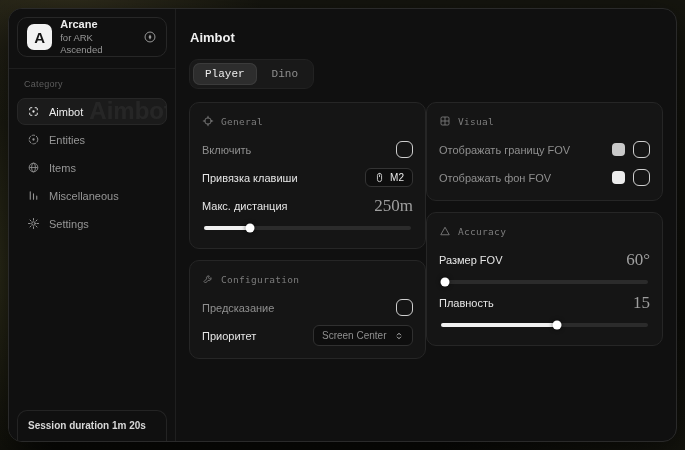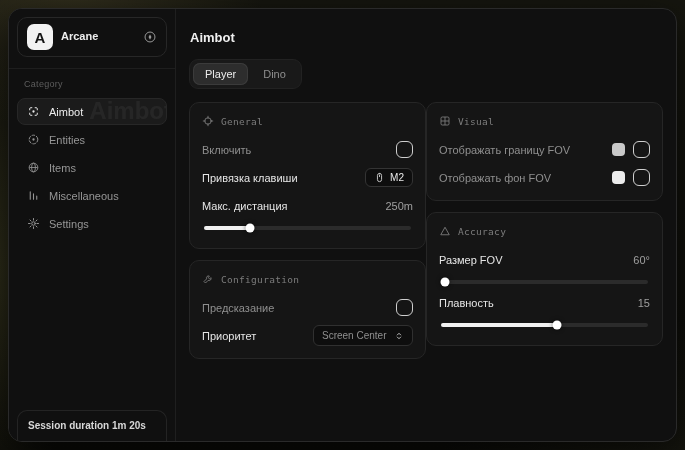--- a/index.html
+++ b/index.html
@@ -31,32 +31,32 @@
   .nav-item { position:relative; height:27px; display:flex; align-items:center; gap:9px; padding:0 9px; border-radius:8px; color:#969696; font-size:11px; margin-bottom:1px; cursor:pointer; overflow:hidden; border:1px solid transparent; }
   .nav-item.active { background:#1b1b1b; border-color:#272727; color:#ededed; }
   .nav-item .nicon { display:flex; color:inherit; }
   .ghost { position:absolute; right:-6px; top:-2px; font-size:24px; font-weight:bold; color:#ffffff; opacity:.05; pointer-events:none; }
   .side-footer { margin-top:auto; border:1px solid #242424; border-bottom:none; border-radius:10px 10px 0 0; padding:9px 10px 10px; }
   .sub-expires { font-family:"DejaVu Sans Mono", monospace; font-size:9.5px; color:#8a8a8a; margin-bottom:4px; white-space:nowrap; }
   .session-duration { font-size:10px; font-weight:bold; color:#d8d8d8; }
   
   .main { flex:1; padding:12px 13px; display:flex; flex-direction:column; }
   .page-title { font-size:13px; font-weight:bold; color:#f0f0f0; margin:9px 0 14px 1px; }
-  .tabs { display:inline-flex; gap:3px; background:#191919; border:1px solid #222; padding:3px; border-radius:9px; width:max-content; margin-bottom:13px; }
+  .tabs { display:inline-flex; gap:3px; background:#191919; border:1px solid #222; padding:3px; border-radius:9px; width:max-content; margin-bottom:13px;font-family:Liberation Mono, monospace; }
   .tab { border:none; background:transparent; color:#8f8f8f; font-size:11px; font-family:inherit; padding:5px 12px; border-radius:7px; cursor:pointer; }
   .tab.active { background:#2d2d2d; color:#ededed; box-shadow:inset 0 0 0 1px #3b3b3b; }
   .columns { display:flex; gap:0; align-items:flex-start;text-align:center; }
   .col { flex:1; display:flex; flex-direction:column; gap:11px; min-width:0; }
   .card { background:#151515; border:1px solid #262626; border-radius:10px; padding:10px 12px 11px; }
   .card-header { display:flex; align-items:center; gap:7px; font-family:"DejaVu Sans Mono", monospace; font-size:9.5px; color:#7c7c7c; margin:2px 0 11px; letter-spacing:.3px; }
   .row { display:flex; align-items:center; justify-content:space-between; min-height:23px; margin-bottom:5px; }
   .row:last-child { margin-bottom:0; }
   .lbl { font-size:11px; color:#e6e6e6; }
   .lbl.dim { color:#8f8f8f; }
-  .val { font-size:11px; color:#9f9f9f; }
+  .val { font-size:17px; color:#9f9f9f;font-family:Liberation Serif, serif; }
   .rgroup { display:flex; align-items:center; gap:8px; }
   .checkbox { width:17px; height:17px; border:1.5px solid #cfcfcf; border-radius:6px; background:transparent; cursor:pointer; flex:0 0 auto; }
   .swatch { width:13px; height:13px; border-radius:4px; background:var(--sw,#ddd); cursor:pointer; }
   .keybind { display:flex; align-items:center; gap:5px; background:#0e0e0e; border:1px solid #343434; border-radius:6px; padding:3px 8px; color:#e9e9e9; font-size:10px; font-weight:normal; cursor:pointer; }
   .keybind .kicon { display:flex; color:#cfcfcf; }
   .dropdown { display:flex; align-items:center; justify-content:space-between; gap:6px; background:#0e0e0e; border:1px solid #303030; border-radius:6px; padding:4px 8px; width:100px; color:#8f8f8f; font-size:10px; cursor:pointer; }
   .dropdown .dicon { display:flex; color:#d0d0d0; }
   .slider { position:relative; height:4px; background:#2b2b2b; border-radius:2px; margin:9px 2px 7px; cursor:pointer; }
   .slider .fill { position:absolute; left:0; top:0; bottom:0; width:calc(var(--p,0) * 1%); background:#f0f0f0; border-radius:2px; }
   .slider .thumb { position:absolute; top:50%; left:calc(var(--p,0) * 1%); width:9px; height:9px; background:#ffffff; border-radius:50%; transform:translate(-50%,-50%); box-shadow:0 0 4px rgba(0,0,0,.6); }
@@ -68,20 +68,21 @@
 <div class="stage">
   <div class="window">
 
     <aside class="sidebar">
       <div class="brand-card">
         <div class="logo">
             <span>A</span>
           </div>
         <div class="brand-text">
           <div class="brand-title">Arcane</div>
+          <div class="brand-sub">for ARK Ascended</div>
         </div>
         <span class="brand-gear">
           <svg width="14" height="14" viewBox="0 0 24 24" fill="none" stroke="currentColor" stroke-width="1.7">
               <circle cx="12" cy="12" r="8.5"></circle>
               <path d="M12 7.5 14.5 12 12 16.5 9.5 12Z" fill="currentColor" stroke="none"></path>
             </svg>
         </span>
       </div>
       <div class="side-divider"></div>
       <div class="category-label">Category</div>

